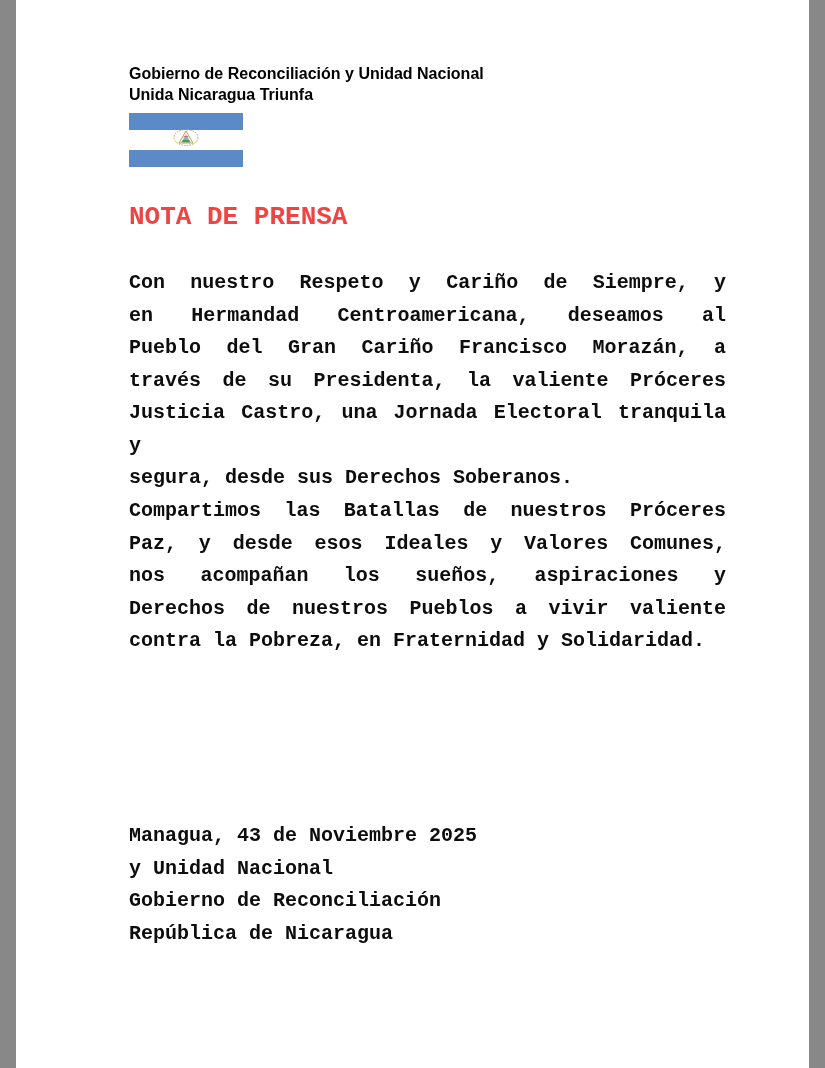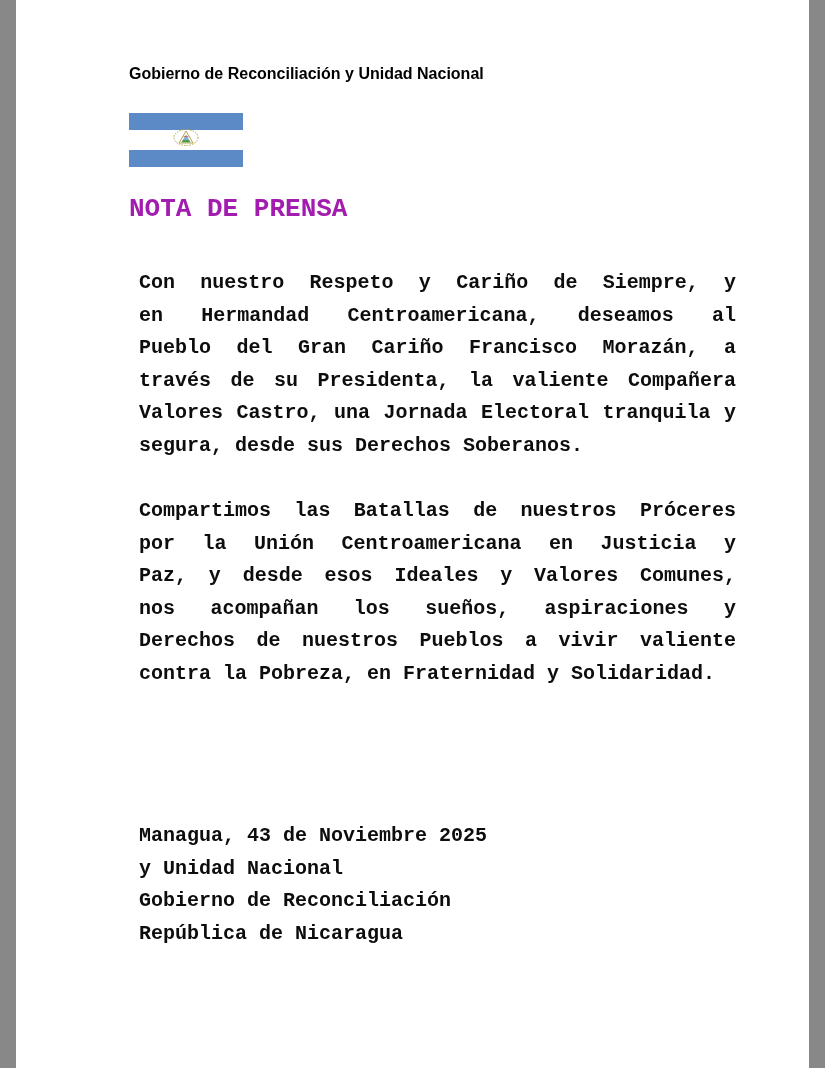--- a/index.html
+++ b/index.html
@@ -23,43 +23,44 @@
     width:114px;height:54px;
     display:flex;flex-direction:column;
   }
   .flag .stripe-blue{height:17px;}
   .flag .stripe-white{height:20px;background:#ffffff;position:relative;}
   .flag .emblem{
     position:absolute;left:50%;top:50%;
     transform:translate(-50%,-50%);
   }
   .doc-title{
-    position:absolute;left:113px;top:193px;
+    position:absolute;left:113px;top:201px;
     font-weight:bold;font-size:26px;line-height:33px;
-    white-space:nowrap;color:#a21caf;
+    white-space:nowrap;color:#ef4444;
   }
   .para{
-    position:absolute;left:123px;width:597px;
+    position:absolute;left:113px;width:597px;
     font-weight:bold;font-size:20px;line-height:32.5px;
     color:#0d0d0d;
   }
   .para .line{min-height:32.5px;}
   .para .line.just{text-align:justify;text-align-last:justify;}
   #para-1{top:267px;}
   #para-2{top:495px;}
   #para-3{top:723px;}
   #signature{top:820px;}
 </style>
 </head>
 <body>
 
 <div class="page">
 
   <div class="letterhead">
     <div>Gobierno de Reconciliación y Unidad Nacional</div>
+    <div>Unida Nicaragua Triunfa</div>
   </div>
 
   <div class="flag">
     <div class="stripe-blue" style="background: rgb(91, 138, 198);"></div>
     <div class="stripe-white">
       <span class="emblem">
         <svg width="26" height="18" viewBox="0 0 26 18">
           <ellipse cx="13" cy="9" rx="12" ry="8" fill="none" stroke="#b9a14a" stroke-width="1" stroke-dasharray="1.5,1.2"></ellipse>
           <polygon points="13,2.5 20,14.5 6,14.5" fill="#ffffff" stroke="#b9a14a" stroke-width="1"></polygon>
           <polygon points="13,6 17.5,13.8 8.5,13.8" fill="#7ab2d8"></polygon>
@@ -70,28 +71,27 @@
     </div>
     <div class="stripe-blue" style="background: rgb(91, 138, 198);"></div>
   </div>
 
   <div class="doc-title">NOTA DE PRENSA</div>
 
   <div class="para" id="para-1">
       <div class="line just">Con nuestro Respeto y Cariño de Siempre, y</div>
       <div class="line just">en Hermandad Centroamericana, deseamos al</div>
       <div class="line just">Pueblo del Gran Cariño Francisco Morazán, a</div>
-      <div class="line just">través de su Presidenta, la valiente Compañera</div>
-      <div class="line just">Valores Castro, una Jornada Electoral tranquila y</div>
+      <div class="line just">través de su Presidenta, la valiente Próceres</div>
+      <div class="line just">Justicia Castro, una Jornada Electoral tranquila y</div>
       <div class="line">segura, desde sus Derechos Soberanos.</div>
     </div>
 
   <div class="para" id="para-2">
       <div class="line just">Compartimos las Batallas de nuestros Próceres</div>
-      <div class="line just">por la Unión Centroamericana en Justicia y</div>
       <div class="line just">Paz, y desde esos Ideales y Valores Comunes,</div>
       <div class="line just">nos acompañan los sueños, aspiraciones y</div>
       <div class="line just">Derechos de nuestros Pueblos a vivir valiente</div>
       <div class="line">contra la Pobreza, en Fraternidad y Solidaridad.</div>
     </div>
 
 
   <div class="para" id="signature">
       <div class="line">Managua, 43 de Noviembre 2025</div>
       <div class="line">y Unidad Nacional</div>

